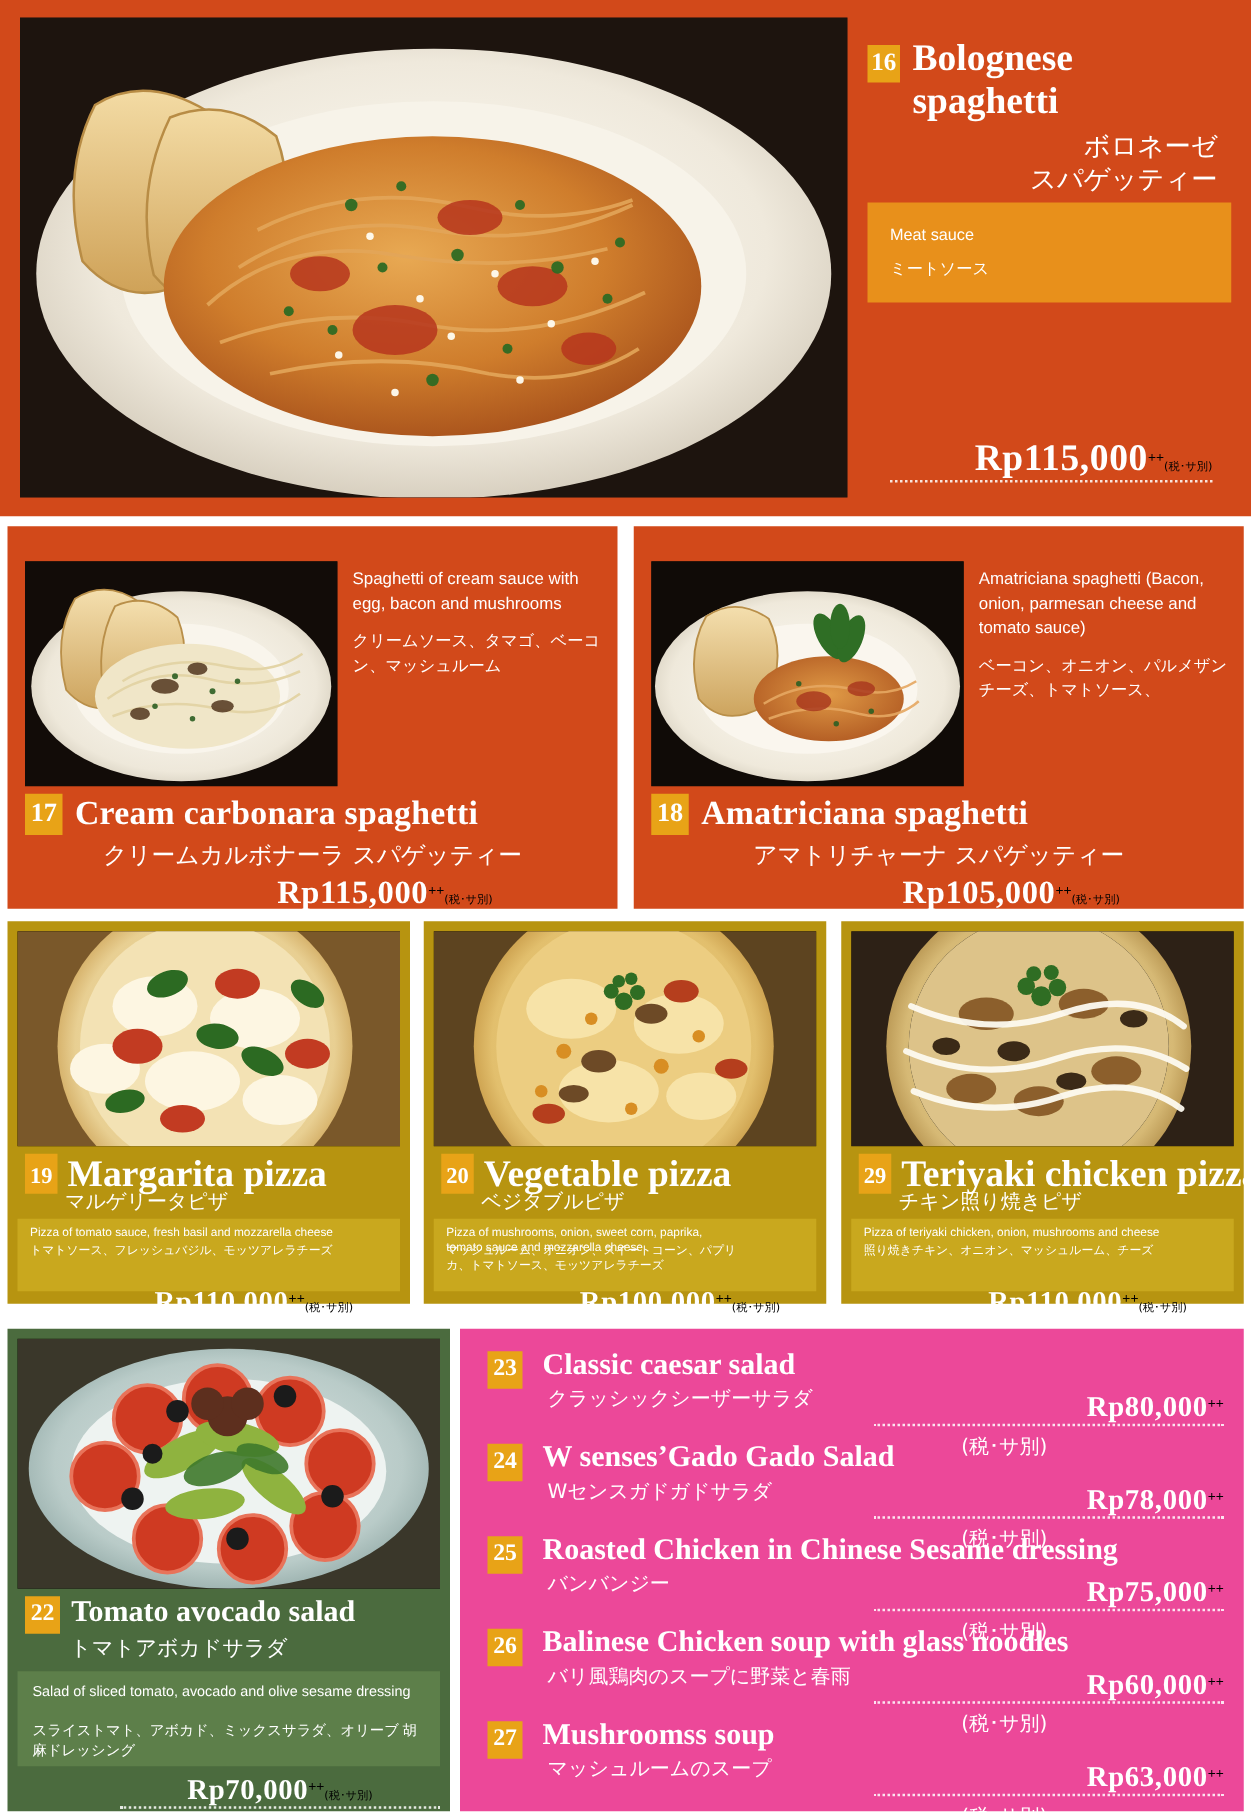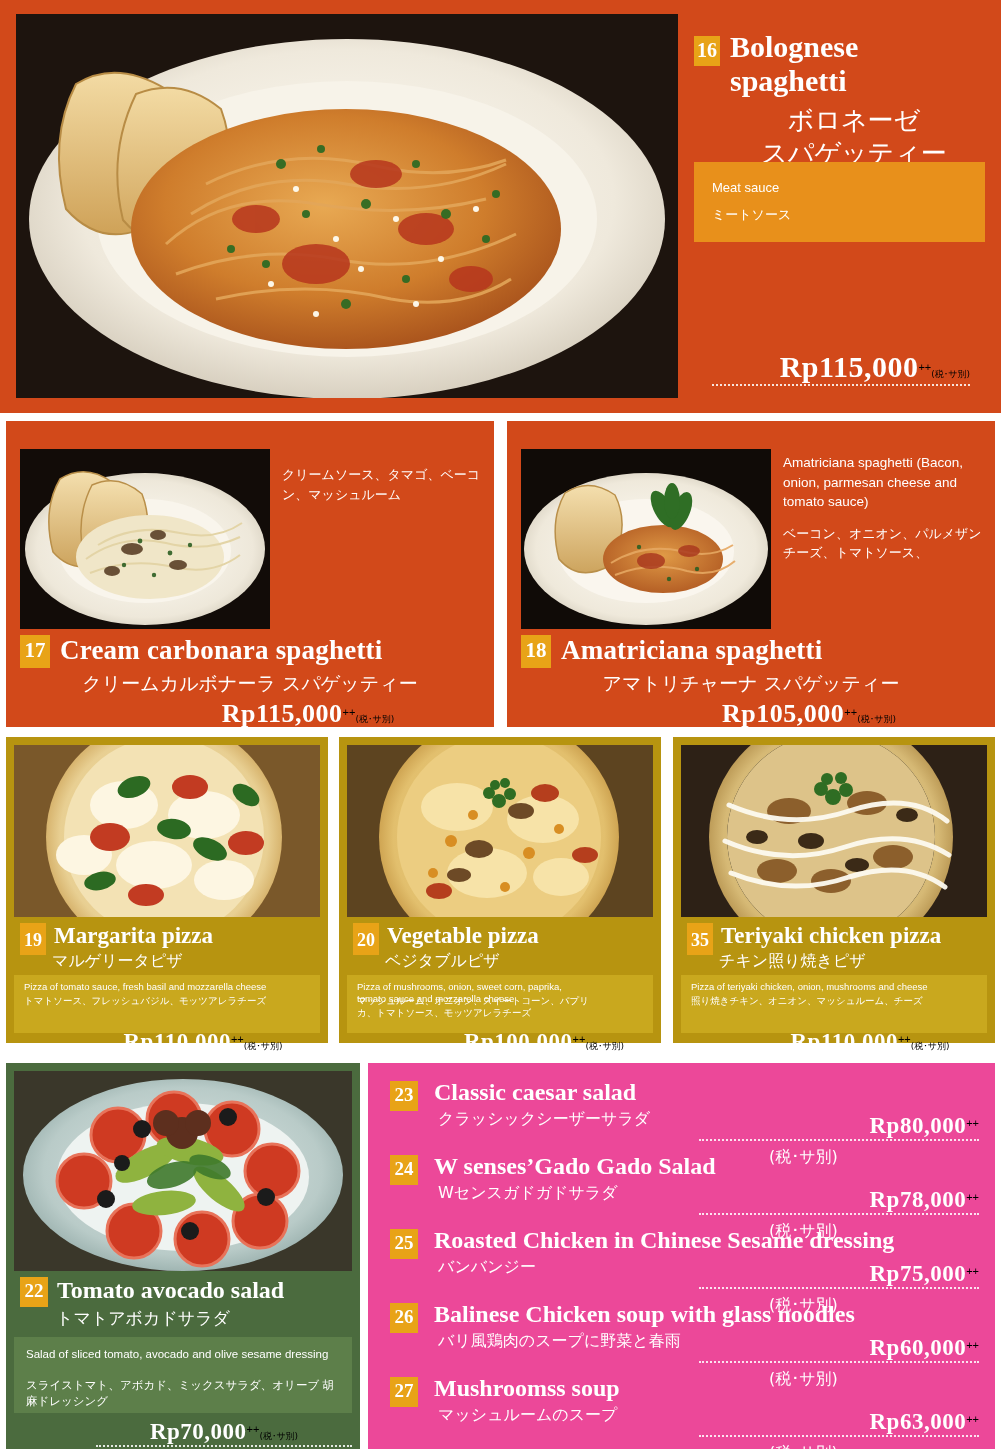--- a/index.html
+++ b/index.html
@@ -26,22 +26,22 @@
   
   .sec1{position:absolute;left:0;top:0;width:1001px;height:413px;background:#d2491a;}
   .sec1 .photo{position:absolute;left:16px;top:14px;width:662px;height:384px;overflow:hidden;background:#2b1a12;}
   .sec1 .side{position:absolute;left:694px;top:14px;width:291px;height:384px;}
   .sec1 .title-en{
     position:absolute;left:36px;top:16px;width:250px;
     font-family:"Liberation Serif",serif;font-size:30px;font-weight:700;color:#fff;line-height:1.12;
   }
   .sec1 .badge16{position:absolute;left:0px;top:22px;width:26px;height:26px;font-size:20px;padding-top:4px;}
   .sec1 .title-jp{
-    position:absolute;left:40px;top:90px;width:240px;text-align:center;
-    font-size:26px;color:#fff;line-height:1.25;font-family:"DejaVu Sans",sans-serif;
+    position:absolute;left:40px;top:90px;width:240px;text-align:right;
+    font-size:21px;color:#fff;line-height:1.25;font-family:"DejaVu Sans",sans-serif;
   }
   .sec1 .descbox{position:absolute;left:0px;top:148px;width:291px;height:80px;background:#e8901b;}
   .sec1 .descbox .en{position:absolute;left:18px;top:18px;font-size:13px;color:#fff;}
   .sec1 .descbox .jp{position:absolute;left:18px;top:44px;font-size:13px;color:#fff;}
   .sec1 .price-wrap{position:absolute;left:18px;top:336px;width:258px;text-align:right;}
   .sec1 .price{font-size:30px;}
 
   
   .sec2{position:absolute;left:0;top:421px;width:1001px;height:306px;}
   .card2{position:absolute;top:0;width:488px;height:306px;background:#d2491a;}
@@ -66,21 +66,21 @@
   
   .sec3{position:absolute;left:0;top:737px;width:1001px;height:306px;}
   .card3{position:absolute;top:0;width:322px;height:306px;background:#b79410;}
   .card3.c1{left:6px;}
   .card3.c2{left:339px;}
   .card3.c3{left:673px;}
   .card3 .photo{position:absolute;left:8px;top:8px;width:306px;height:172px;overflow:hidden;background:#2a1d06;}
   .card3 .name-row{position:absolute;left:14px;top:186px;width:300px;white-space:nowrap;}
   .card3 .badge{width:26px;height:24px;font-size:18px;padding-top:8px;vertical-align:top;}
   .card3 .name-en{
-    font-family:"Liberation Serif",serif;font-size:23px;font-weight:700;color:#fff;margin-left:8px;
+    font-family:"Liberation Serif",serif;font-size:30px;font-weight:700;color:#fff;margin-left:8px;
   }
   .card3 .name-jp{
     position:absolute;left:46px;top:214px;font-family:"DejaVu Sans",sans-serif;font-size:16px;color:#fff;
   }
   .card3 .descbox{position:absolute;left:8px;top:238px;width:306px;height:58px;background:#c9a81e;}
   .card3 .descbox .en{position:absolute;left:10px;top:6px;width:300px;font-size:9.5px;color:#fff;line-height:1.25;}
   .card3 .descbox .jp{position:absolute;left:10px;top:20px;width:300px;font-family:"DejaVu Sans",sans-serif;font-size:9.5px;color:#fff;line-height:1.3;}
   .card3.c2 .descbox .en{width:232px;}
   .card3.c2 .descbox .jp{width:232px;top:20px;}
   .card3 .price-wrap{position:absolute;left:80px;top:292px;width:234px;text-align:center;}
@@ -90,21 +90,21 @@
   
   .sec4{position:absolute;left:0;top:1063px;width:1001px;height:392px;}
   .card4{position:absolute;top:0;width:354px;height:386px;background:#4b6b3e;left:6px;}
   .card4 .photo{position:absolute;left:8px;top:8px;width:338px;height:200px;overflow:hidden;background:#18200f;}
   .card4 .name-row{position:absolute;left:14px;top:214px;width:330px;white-space:nowrap;}
   .card4 .badge{width:28px;height:26px;font-size:19px;padding-top:4px;vertical-align:top;}
   .card4 .name-en{font-family:"Liberation Serif",serif;font-size:24px;font-weight:700;color:#fff;margin-left:9px;}
   .card4 .name-jp{position:absolute;left:50px;top:244px;font-family:"DejaVu Sans",sans-serif;font-size:17px;color:#fff;}
   .card4 .descbox{position:absolute;left:8px;top:274px;width:338px;height:76px;background:#5d7f4a;}
   .card4 .descbox .en{position:absolute;left:12px;top:10px;width:318px;font-size:11.5px;color:#fff;line-height:1.35;}
-  .card4 .descbox .jp{position:absolute;left:12px;top:40px;width:318px;font-family:Liberation Sans, sans-serif;font-size:11.5px;color:#fff;line-height:1.4;}
+  .card4 .descbox .jp{position:absolute;left:12px;top:40px;width:318px;font-family:Liberation Serif, serif;font-size:11.5px;color:#fff;line-height:1.4;}
   .card4 .price-wrap{position:absolute;left:90px;top:356px;width:256px;text-align:center;}
   .card4 .price{font-size:23px;}
 
   .list4{position:absolute;left:368px;top:0;width:627px;height:386px;background:#ec4899;}
   .list-item{position:relative;height:74px;}
   .list-item .badge{position:absolute;left:22px;top:6px;width:28px;height:26px;font-size:19px;padding-top:4px;}
   .list-item .en{position:absolute;left:66px;top:4px;font-family:"Liberation Serif",serif;font-size:24px;font-weight:700;color:#fff;white-space:nowrap;}
   .list-item .jp{position:absolute;left:70px;top:34px;font-family:"DejaVu Sans",sans-serif;font-size:16px;color:#fff;white-space:nowrap;}
   .list-item .price-wrap{position:absolute;right:16px;top:38px;width:280px;text-align:right;}
   .list-item .price{font-size:23px;}
@@ -237,20 +237,21 @@
           <g fill="#2d5f23" opacity=".9">
             <circle cx="120" cy="92" r="2.4"></circle>
               <circle cx="150" cy="104" r="2.4"></circle>
               <circle cx="104" cy="116" r="2.2"></circle>
             <circle cx="170" cy="96" r="2.2"></circle>
               <circle cx="134" cy="126" r="2.2"></circle>
           </g>
         </svg>
       </div>
       <div class="desc">
+        <div>Spaghetti  of cream sauce with egg, bacon and mushrooms</div>
         <div class="jpline">クリームソース、タマゴ、ベーコン、マッシュルーム</div>
       </div>
       <div class="name-row">
         <span class="num-badge badge">17</span><span class="name-en">Cream carbonara spaghetti</span>
       </div>
       <div class="name-jp">クリームカルボナーラ スパゲッティー</div>
       <div class="price-wrap dotted">
         <span class="price">Rp115,000</span><span class="plus">++</span><span class="tax jp">(税･サ別)</span>
       </div>
     </div>
@@ -459,21 +460,21 @@
           <g fill="#2f6d23">
             <circle cx="152" cy="52" r="8"></circle>
               <circle cx="140" cy="44" r="7"></circle>
               <circle cx="165" cy="45" r="7"></circle>
             <circle cx="146" cy="34" r="6"></circle>
               <circle cx="160" cy="33" r="6"></circle>
           </g>
         </svg>
       </div>
       <div class="name-row">
-        <span class="num-badge badge">35</span><span class="name-en">Teriyaki chicken pizza</span>
+        <span class="num-badge badge">29</span><span class="name-en">Teriyaki chicken pizza</span>
       </div>
       <div class="name-jp">チキン照り焼きピザ</div>
       <div class="descbox">
         <div class="en">Pizza of teriyaki chicken, onion, mushrooms and cheese</div>
         <div class="jp">照り焼きチキン、オニオン、マッシュルーム、チーズ</div>
       </div>
       <div class="price-wrap dotted">
         <span class="price">Rp110,000</span><span class="plus">++</span><span class="tax jp">(税･サ別)</span>
       </div>
     </div>

